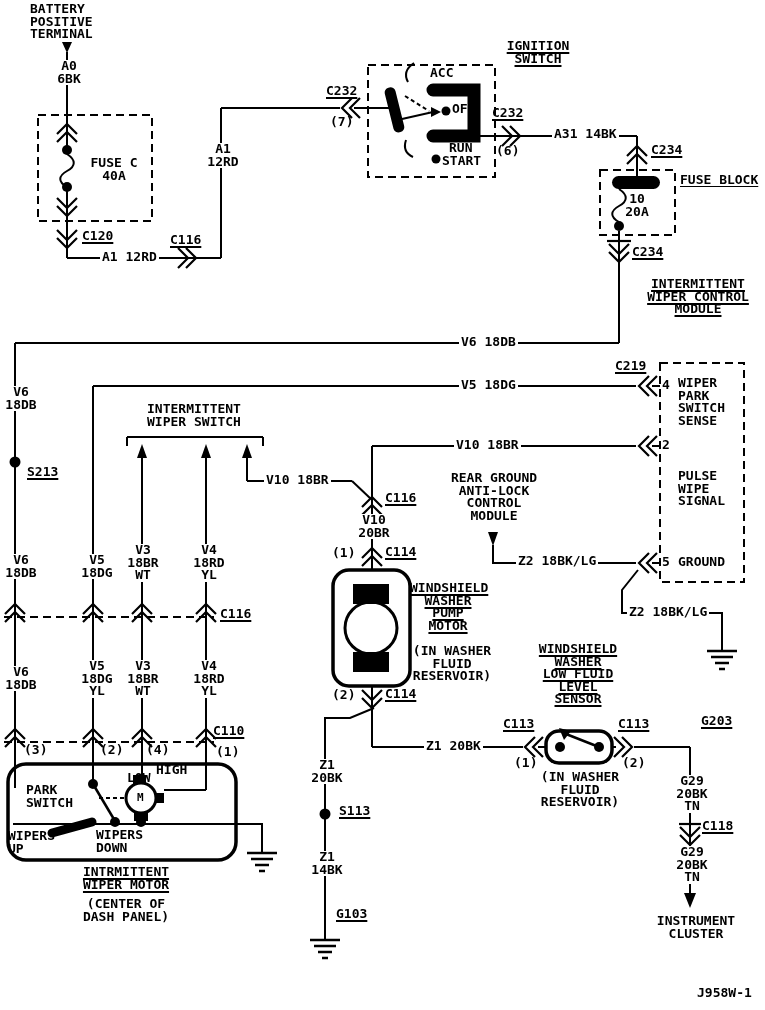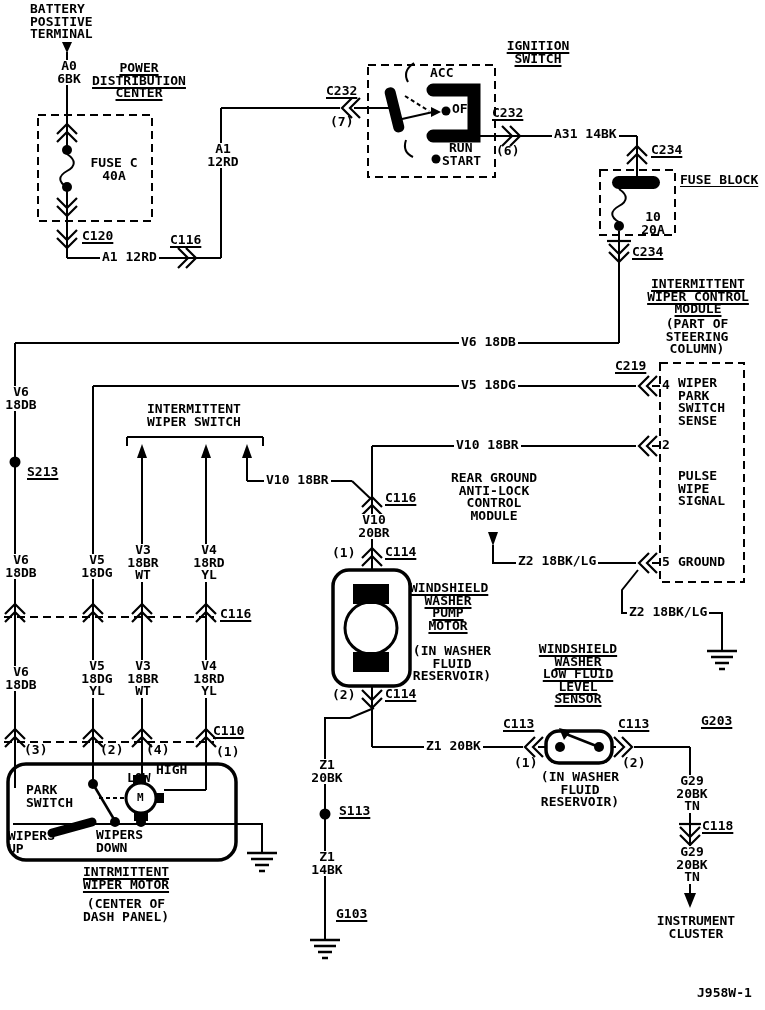--- a/index.html
+++ b/index.html
@@ -207,23 +207,20 @@
           <polyline points="622,737 632,747 622,757"></polyline>
     </g>
   </g>
 </svg>
 
 <div class="lbl" style="left:30px;top:3px;width:76px;">BATTERY
 POSITIVE
 TERMINAL</div>
 <div class="lbl c bg" style="left:44px;top:60px;width:46px;">A0
 6BK</div>
-<div class="lbl c u" style="left:83px;top:62px;width:112px;">POWER
-DISTRIBUTION
-CENTER</div>
 <div class="lbl c" style="left:80px;top:157px;width:68px;">FUSE C
 40A</div>
 <div class="lbl u" style="left:82px;top:230px;">C120</div>
 <div class="lbl bg" style="left:100px;top:251px;">A1 12RD</div>
 <div class="lbl u" style="left:170px;top:234px;">C116</div>
 <div class="lbl c bg" style="left:196px;top:143px;width:50px;">A1
 12RD</div>
 
 <div class="lbl c u" style="left:496px;top:40px;width:84px;">IGNITION
 SWITCH</div>
@@ -232,31 +229,28 @@
 <div class="lbl" style="left:430px;top:67px;">ACC</div>
 <div class="lbl" style="left:452px;top:103px;">OFF</div>
 <div class="lbl" style="left:449px;top:142px;">RUN</div>
 <div class="lbl" style="left:442px;top:155px;">START</div>
 <div class="lbl u" style="left:492px;top:107px;">C232</div>
 <div class="lbl" style="left:496px;top:145px;">(6)</div>
 <div class="lbl bg" style="left:552px;top:128px;">A31 14BK</div>
 
 <div class="lbl u" style="left:651px;top:144px;">C234</div>
 <div class="lbl u" style="left:680px;top:174px;text-decoration:underline;">FUSE BLOCK</div>
-<div class="lbl c" style="left:622px;top:211px;width:30px;margin-left:16px;">10
+<div class="lbl c" style="left:622px;top:193px;width:30px;">10
 20A</div>
 <div class="lbl u" style="left:632px;top:246px;">C234</div>
 
 <div class="lbl bg" style="left:459px;top:336px;">V6 18DB</div>
 <div class="lbl c u" style="left:636px;top:278px;width:124px;">INTERMITTENT
 WIPER CONTROL
 MODULE</div>
-<div class="lbl c" style="left:650px;top:318px;width:94px;">(PART OF
-STEERING
-COLUMN)</div>
 <div class="lbl u" style="left:615px;top:360px;">C219</div>
 <div class="lbl bg" style="left:459px;top:379px;">V5 18DG</div>
 <div class="lbl" style="left:662px;top:379px;">4</div>
 <div class="lbl" style="left:678px;top:377px;">WIPER
 PARK
 SWITCH
 SENSE</div>
 <div class="lbl bg" style="left:454px;top:439px;">V10 18BR</div>
 <div class="lbl" style="left:662px;top:439px;">2</div>
 <div class="lbl" style="left:678px;top:437px;margin-top:33px;">PULSE

